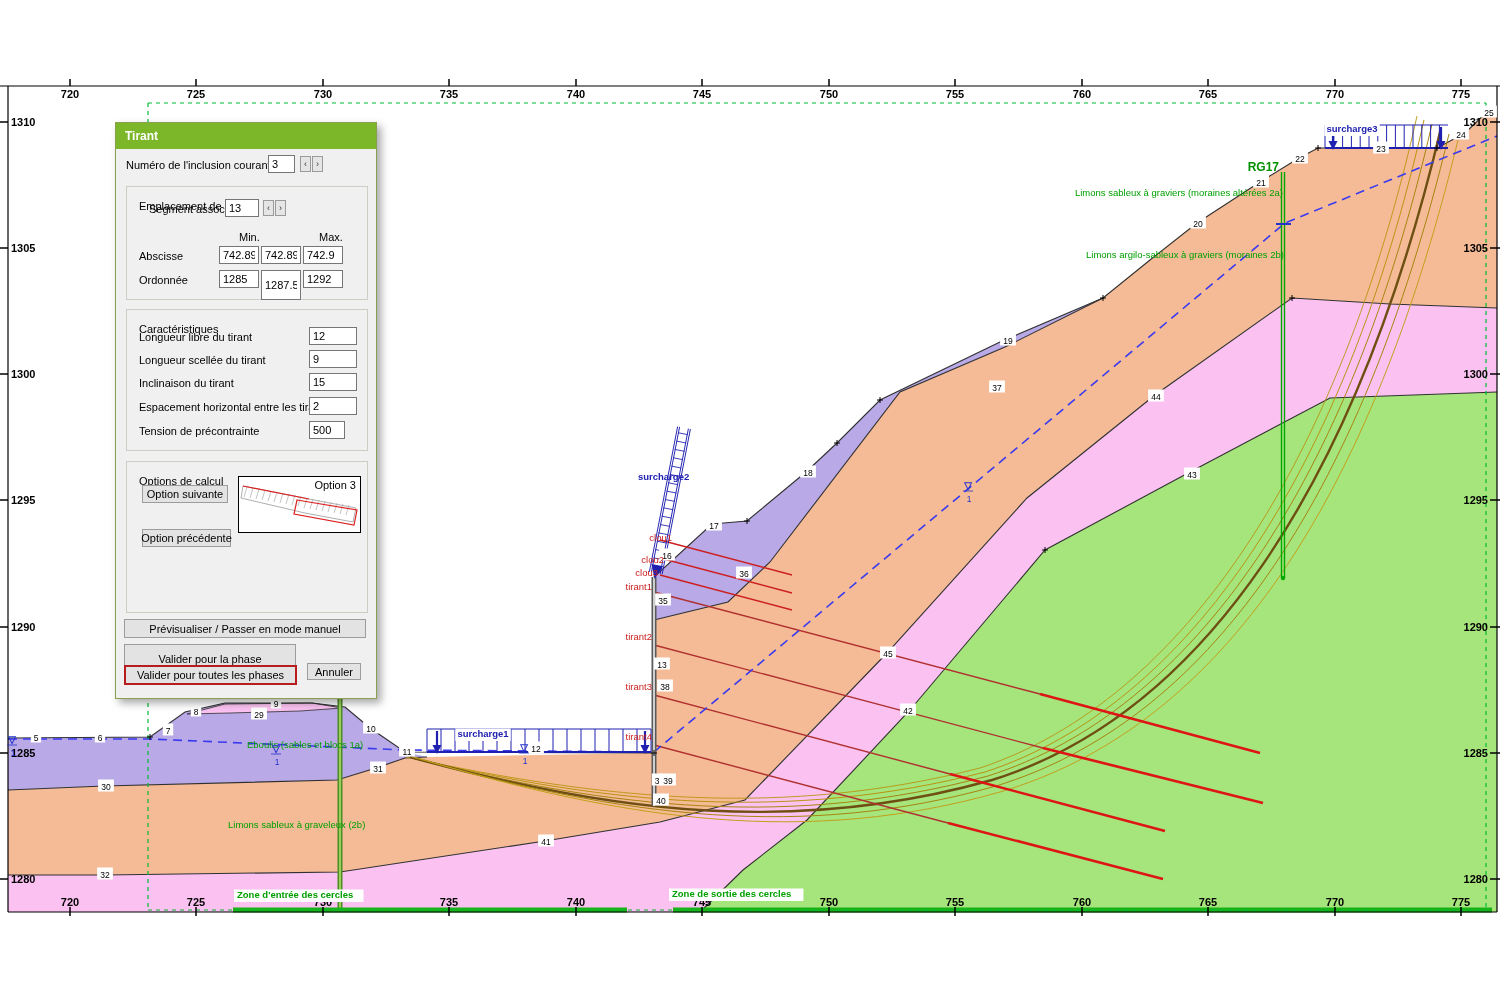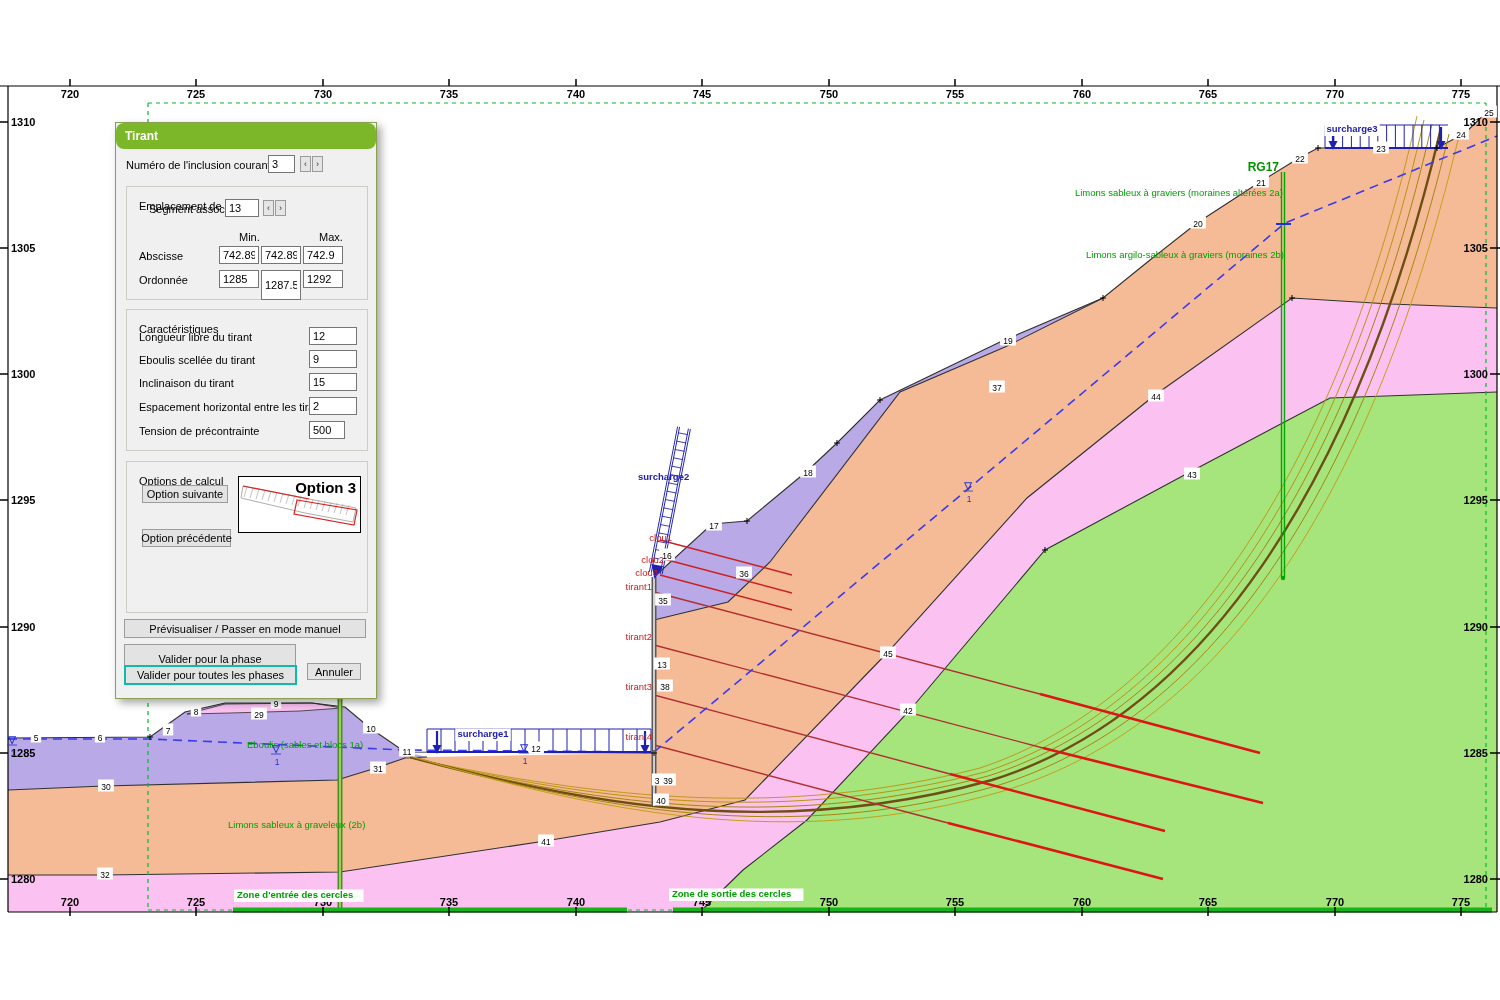--- a/index.html
+++ b/index.html
@@ -5,34 +5,34 @@
   html,body{margin:0;padding:0;background:#fff;width:1500px;height:1000px;overflow:hidden;
     font-family:"Liberation Sans",sans-serif;}
   #screen{position:relative;width:1500px;height:1000px;background:#fff;padding-left:32px;}
   #scene{position:absolute;left:0;top:0;}
   svg text{font-family:"Liberation Sans",sans-serif;}
 
   
   .dialog{position:absolute;z-index:10;background:#f0f0f0;border:1px solid #8aa050;
     box-shadow:4px 4px 8px rgba(0,0,0,.35);font-size:11px;color:#000;}
   .titlebar{position:absolute;left:0;top:0;right:0;height:26px;background:#7bb728;
-    color:#fff;font-weight:bold;font-size:12px;line-height:26px;padding-left:9px;box-sizing:border-box;border-radius:8px;}
+    color:#fff;font-weight:bold;font-size:12px;line-height:26px;padding-left:9px;box-sizing:border-box;}
   .dlg-label{position:absolute;white-space:nowrap;}
   .dlg-input{position:absolute;border:1px solid #767676;background:#fff;font-size:11px;
     font-family:"Liberation Sans",sans-serif;padding:0 3px;box-sizing:border-box;}
   .spin{position:absolute;width:11px;height:16px;background:#e5e5e5;border:1px solid #9a9a9a;
     font-size:9px;line-height:14px;text-align:center;color:#333;box-sizing:border-box;cursor:default;}
   .group{position:absolute;border:1px solid #cdcdc3;}
   .legend{position:absolute;top:-8px;left:8px;background:#f0f0f0;padding:0 4px;font-size:11px;white-space:nowrap;margin-top:21px;}
   .btn{position:absolute;background:#e3e3e3;border:1px solid #9c9c9c;font-size:11px;
     font-family:"Liberation Sans",sans-serif;text-align:center;box-sizing:border-box;cursor:default;
     display:flex;align-items:center;justify-content:center;white-space:nowrap;}
-  .btn.default{border:2px solid #14b8a6;}
+  .btn.default{border:2px solid #b91c1c;}
   .preview{position:absolute;background:#fff;border:1px solid #000;}
-  .preview-label{position:absolute;right:4px;top:2px;font-weight:bold;font-size:15px;}
+  .preview-label{position:absolute;right:4px;top:2px;font-weight:normal;font-size:11px;}
 </style>
 </head>
 <body>
 
 <div id="screen">
 
 <svg id="scene" width="1500" height="1000" viewBox="0 0 1500 1000">
 
   <g>
     <path fill="#f5bb96" d="M8,790 L104,786 L337,780 L376,768 L405,758 L427,757 L654,753 L654,620 L728,602 L770,562 L900,392 L1005,347 L1103,298 L1150,260 L1197,223 L1260,182 L1299,158 L1318,148 L1437,148 L1465,133 L1487,112 L1497,106 L1497,308 L1390,304 L1292,298 L1155,395 L1027,498 L887,653 L745,800 L660,822 L545,841 L340,872 L104,875 L8,875 Z"></path>
@@ -413,21 +413,21 @@
     <span class="dlg-label" style="left:12px;top:87px">Ordonnée</span>
     <input class="dlg-input" style="left: 92px; top: 83px; width: 40px; height: 18px;" readonly="" value="1285">
     <input class="dlg-input" style="left: 134px; top: 83px; width: 40px; height: 30px;" readonly="" value="1287.5">
     <input class="dlg-input" style="left: 176px; top: 83px; width: 40px; height: 18px;" readonly="" value="1292">
   </div>
 
   <div class="group" style="left:10px;top:186px;width:240px;height:140px">
     <span class="legend">Caractéristiques</span>
     <span class="dlg-label" style="left:12px;top:21px">Longueur libre du tirant</span>
     <input class="dlg-input" style="left: 182px; top: 17px; width: 48px; height: 18px;" readonly="" value="12">
-    <span class="dlg-label" style="left:12px;top:44px">Eboulis scellée du tirant</span>
+    <span class="dlg-label" style="left:12px;top:44px">Longueur scellée du tirant</span>
     <input class="dlg-input" style="left: 182px; top: 40px; width: 48px; height: 18px;" readonly="" value="9">
     <span class="dlg-label" style="left:12px;top:67px">Inclinaison du tirant</span>
     <input class="dlg-input" style="left: 182px; top: 63px; width: 48px; height: 18px;" readonly="" value="15">
     <span class="dlg-label" style="left:12px;top:91px">Espacement horizontal entre les tirants</span>
     <input class="dlg-input" style="left: 182px; top: 87px; width: 48px; height: 18px;" readonly="" value="2">
     <span class="dlg-label" style="left:12px;top:115px">Tension de précontrainte</span>
     <input class="dlg-input" style="left: 182px; top: 111px; width: 36px; height: 18px;" readonly="" value="500">
   </div>
 
   <div class="group" style="left:10px;top:338px;width:240px;height:150px">

